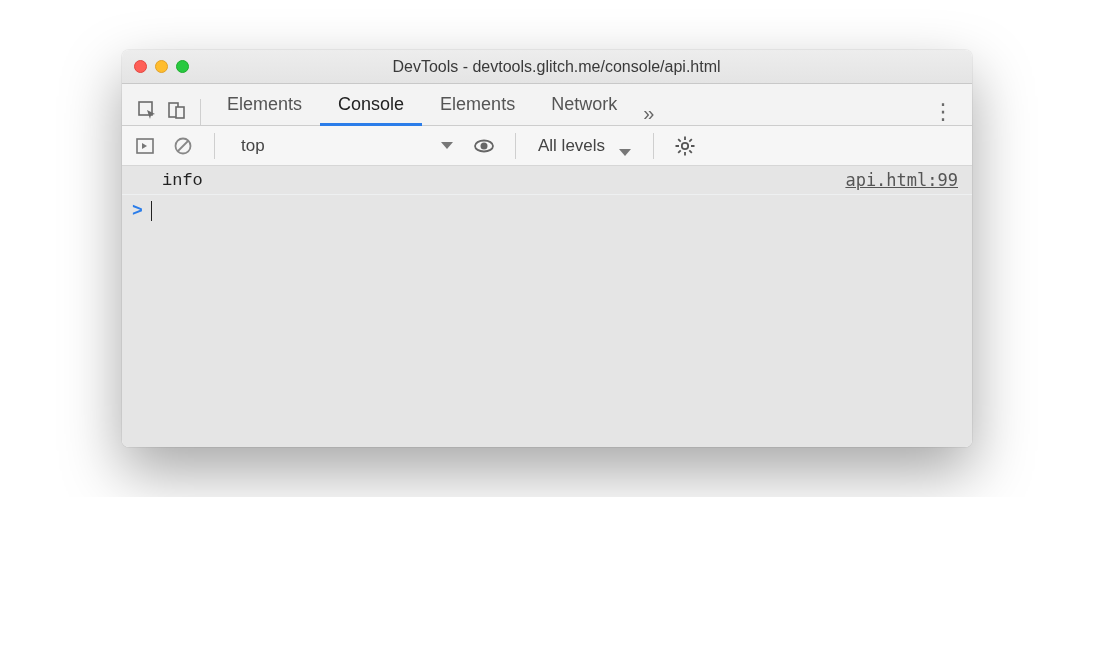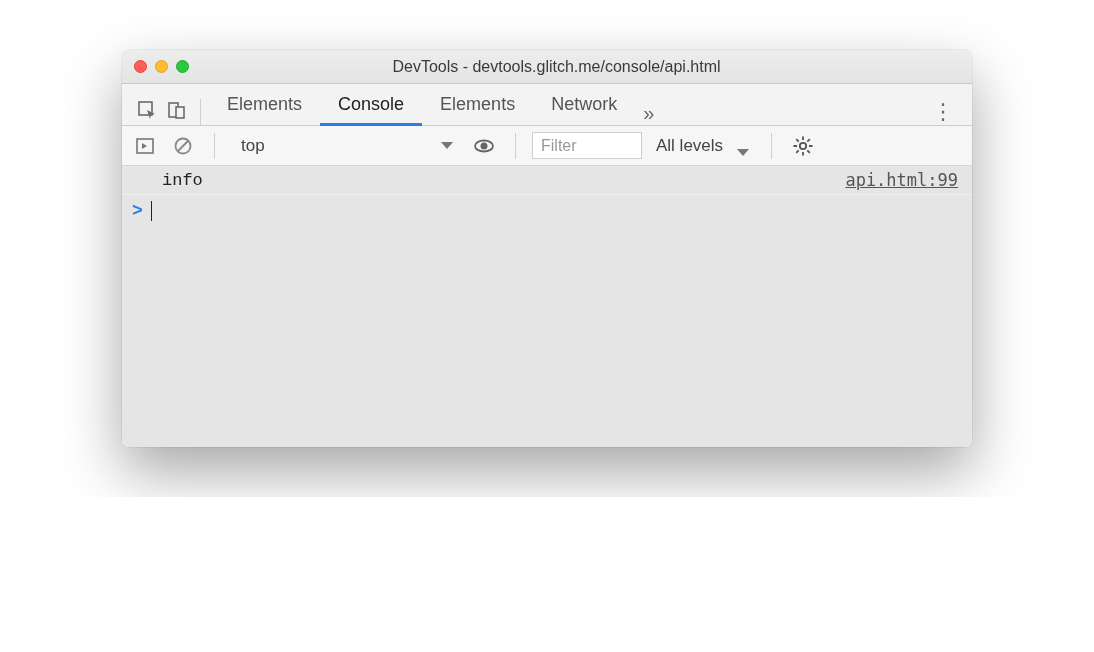--- a/index.html
+++ b/index.html
@@ -198,21 +198,20 @@
       <span>top</span>
       <span class="caret-down"></span>
     </div>
     <div class="icon-slot">
       <svg width="22" height="22" viewBox="0 0 22 22">
           <ellipse cx="11" cy="11" rx="9" ry="5.5" fill="none" stroke="#666" stroke-width="1.8"></ellipse>
           <circle cx="11" cy="11" r="3.5" fill="#666"></circle>
         </svg>
     </div>
     <div class="vsep"></div>
-    <input class="filter-input" placeholder="Filter" style="">
     <div class="levels">
       <span>All levels</span>
       <span class="caret-down"></span>
     </div>
     <div class="vsep"></div>
     <div class="icon-slot gear">
       <svg width="22" height="22" viewBox="0 0 22 22">
           <circle cx="11" cy="11" r="3.2" fill="none" stroke="#555" stroke-width="1.8"></circle>
           <g stroke="#555" stroke-width="1.8">
             <line x1="11" y1="1.5" x2="11" y2="5"></line>

